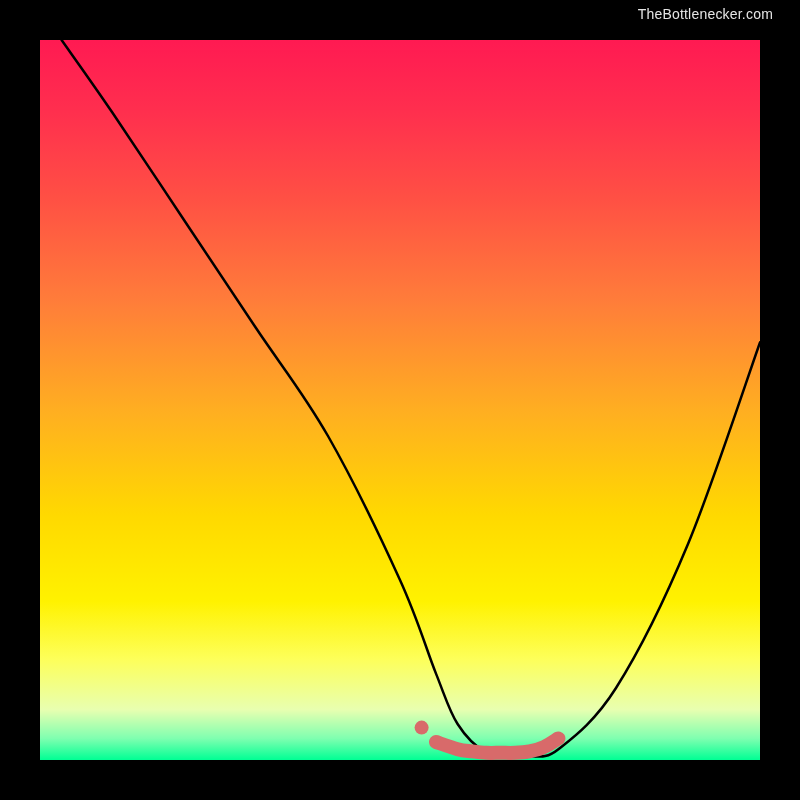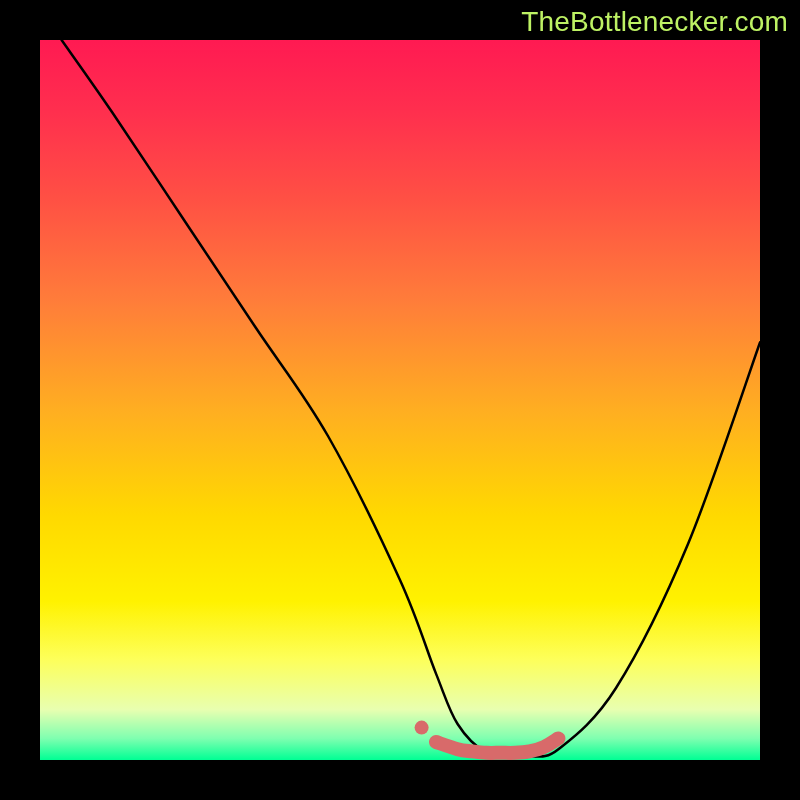--- a/index.html
+++ b/index.html
@@ -7,23 +7,23 @@
     padding: 0;
     width: 800px;
     height: 800px;
     background: #000000;
     font-family: Arial, Helvetica, sans-serif;
     overflow: hidden;
   }
   .attribution {
     position: absolute;
     top: 6px;
-    right: 12px;
-    color: #bef264;
-    font-size: 28px;
+    right: 27px;
+    color: #e5e5e5;
+    font-size: 14px;
     font-weight: 500;
     letter-spacing: 0.2px;
     z-index: 10;
   }
   .plot-area {
     position: absolute;
     left: 40px;
     top: 40px;
     width: 720px;
     height: 720px;

